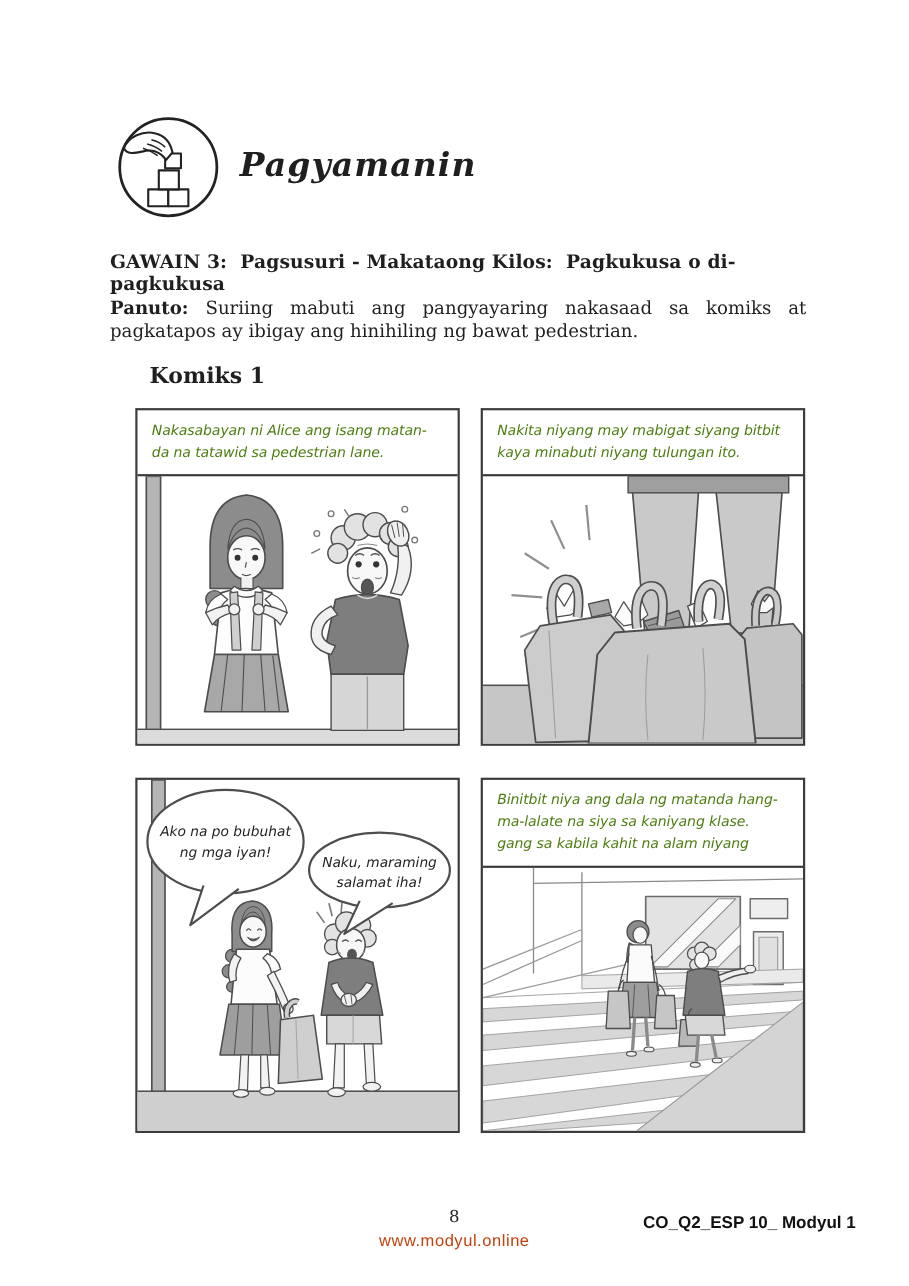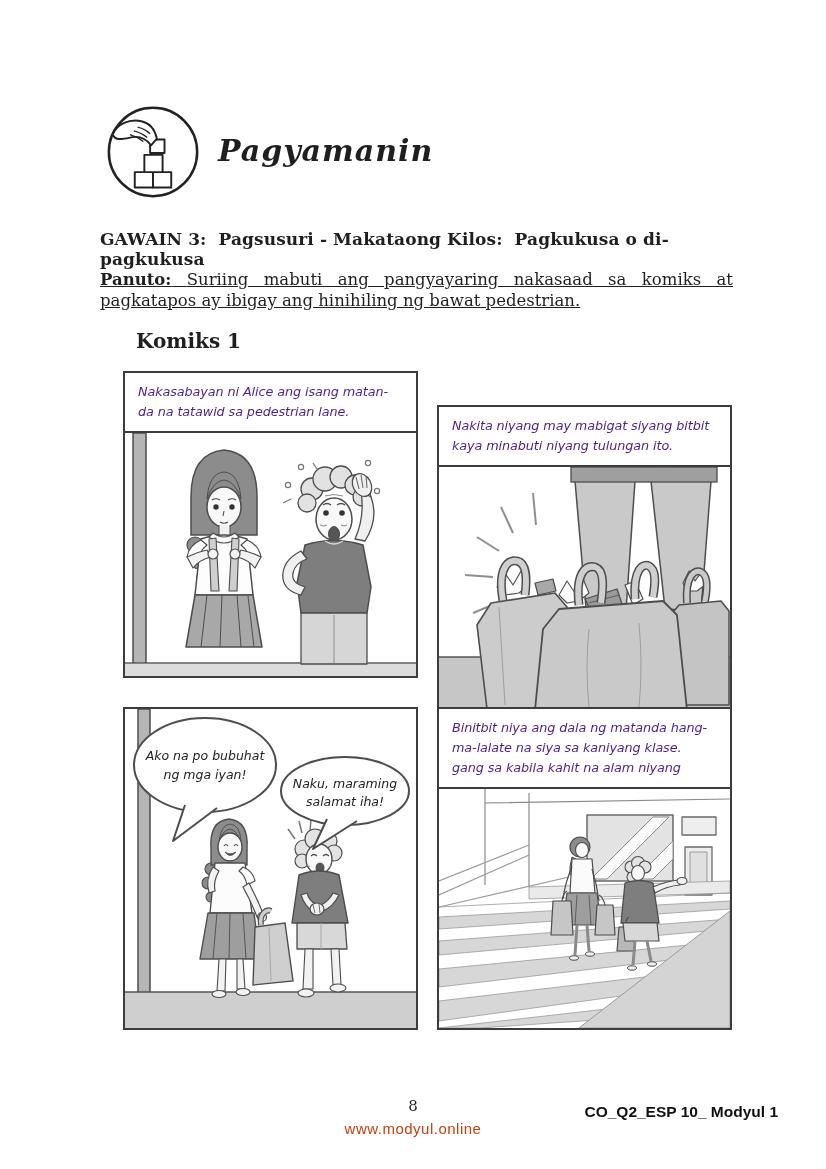--- a/index.html
+++ b/index.html
@@ -6,34 +6,34 @@
   .page{position:relative;width:826px;height:1169px;background:#ffffff;overflow:hidden;
         font-family:"DejaVu Serif",serif;color:#1f1f1f;}
   .abs{position:absolute;}
 
   
   .icon-wrap{left:105px;top:104px;width:96px;height:96px;}
   .page-title{left:218px;top:133px;font-size:30px;font-weight:bold;font-style:italic;letter-spacing:1px;}
 
   
   .heading{left:100px;top:229px;width:660px;font-size:17px;font-weight:bold;white-space:pre-wrap;letter-spacing:.1px;}
-  .instructions{left:100px;top:269px;width:633px;font-size:16.5px;line-height:21px;text-decoration:underline;}
+  .instructions{left:100px;top:269px;width:633px;font-size:16.5px;line-height:21px;}
   .instructions .line1{text-align:justify;text-align-last:justify;}
   .instructions .label{font-weight:bold;}
   .comic-label{left:136px;top:329px;font-size:20px;font-weight:bold;text-align:right;}
 
   
   .panel{position:absolute;border:2px solid #3c3c3c;background:#ffffff;box-sizing:border-box;}
   .p1{left:123px;top:371px;width:295px;height:307px;}
-  .p2{left:437px;top:371px;width:295px;height:307px;margin-top:34px;}
+  .p2{left:437px;top:371px;width:295px;height:307px;}
   .p3{left:123px;top:707px;width:295px;height:323px;}
   .p4{left:437px;top:707px;width:295px;height:323px;}
   .caption{border-bottom:2px solid #3c3c3c;box-sizing:border-box;padding:9px 9px 0 13px;
            font-family:"DejaVu Sans",sans-serif;font-style:italic;font-size:12.8px;
-           line-height:20px;color:#4c1d95;letter-spacing:-.1px;white-space:nowrap;}
+           line-height:20px;color:#4d7c0f;letter-spacing:-.1px;white-space:nowrap;}
   .cap2{height:60px;}
   .cap3{height:80px;}
   .art{display:block;}
 
   
   .page-number{left:0;top:1097px;width:826px;text-align:center;font-size:15px;}
   .watermark{left:0;top:1120px;width:826px;text-align:center;
              font-family:"Liberation Sans",sans-serif;font-size:15px;color:#c2410c;letter-spacing:.5px;}
   .module-code{right:48px;top:1103px;font-family:"Liberation Sans",sans-serif;
                font-size:15.5px;font-weight:bold;color:#111;}

